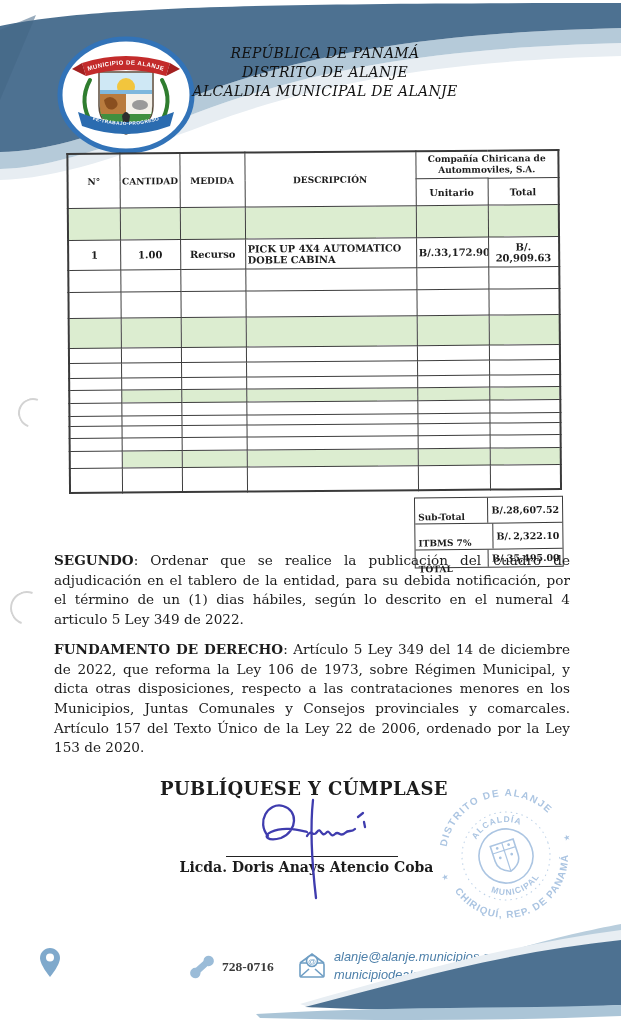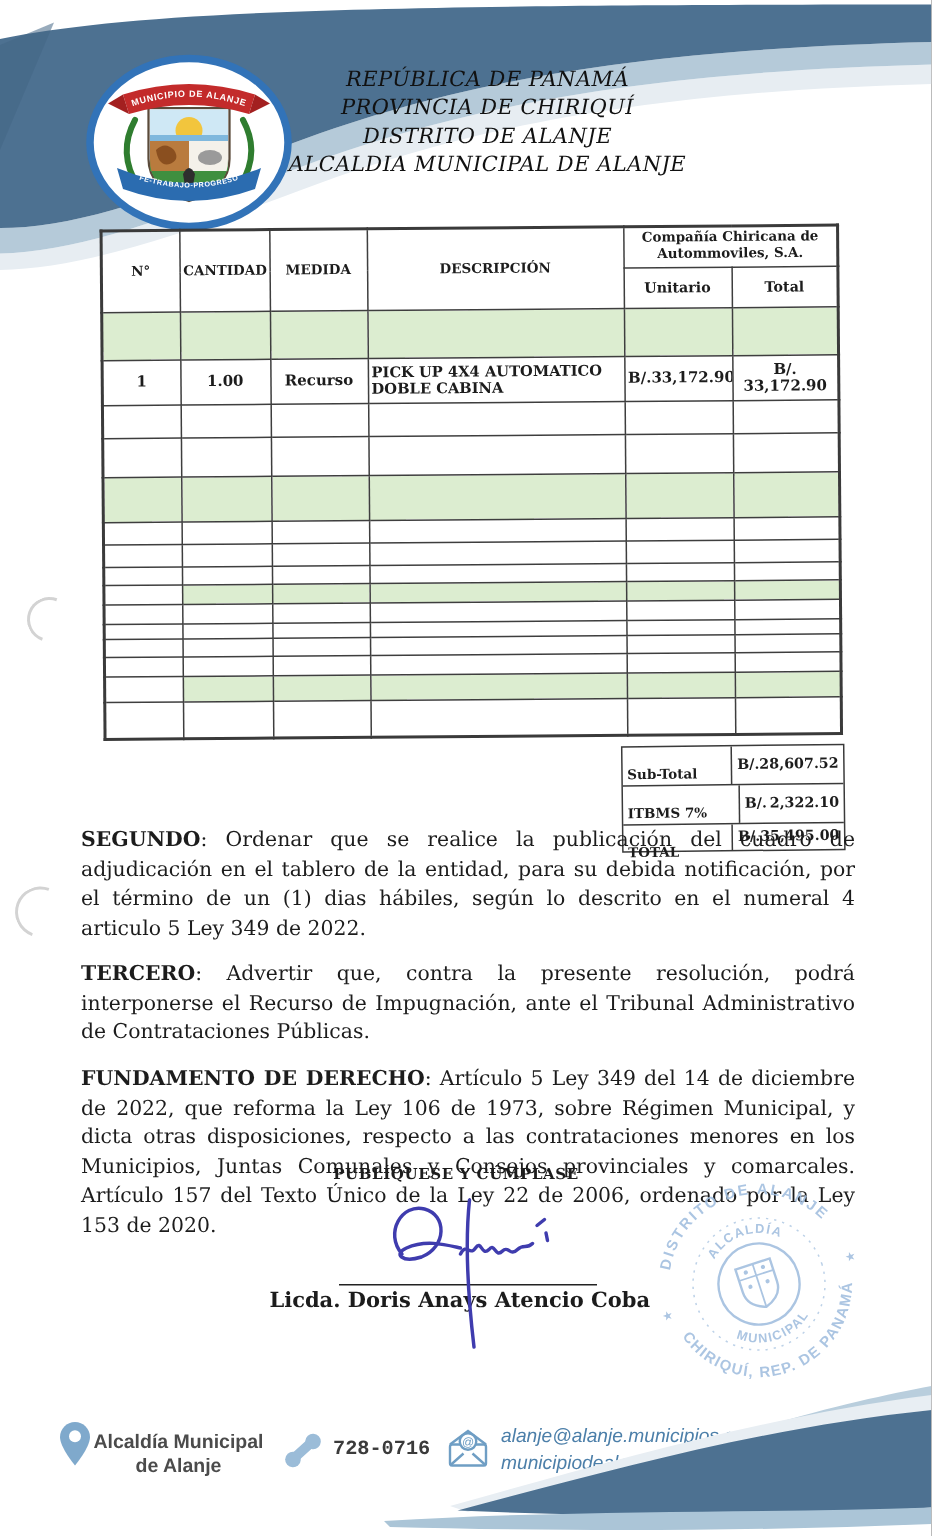--- a/index.html
+++ b/index.html
@@ -37,39 +37,39 @@
   .trow{display:flex;border-bottom:1px solid #3a3a3a;}
   .trow:last-child{border-bottom:none;}
   .tlabel{width:72px;border-right:1px solid #3a3a3a;font-size:9px;font-weight:bold;padding:14px 2px 1px 3px;}
   .tval{flex:1;display:flex;justify-content:space-between;align-items:center;
         font-size:9.5px;font-weight:bold;padding:0 3px;}
 
   
   .content{left:54px;top:551px;width:516px;font-size:13.6px;line-height:1.44;text-align:justify;}
   .content p{margin:0 0 11px 0;}
 
-  .order{left:54px;top:778px;width:500px;text-align:center;font-weight:bold;font-size:10px;letter-spacing:.4px;}
+  .order{left:54px;top:778px;width:500px;text-align:center;font-weight:bold;font-size:18px;letter-spacing:.4px;}
 
   
   .sig-line{left:226px;top:856px;width:172px;border-top:1.6px solid #222;}
   .sig-name{left:54px;top:859px;width:505px;text-align:center;font-weight:bold;font-size:14px;}
   .sig-title{left:54px;top:877px;width:505px;text-align:center;font-size:13.5px;}
   .sig-scribble{left:252px;top:786px;z-index:5;}
 
   
   .stamp{left:430px;top:780px;transform:rotate(-18deg);opacity:.9;}
   .stamp text{fill:#a3bfdf;font-family:"Liberation Sans",sans-serif;}
   .st-outer{font-size:10px;font-weight:bold;letter-spacing:1.5px;}
   .st-outer-b{font-size:10px;font-weight:bold;letter-spacing:1px;}
   .st-inner{font-size:8.5px;font-weight:bold;letter-spacing:1px;}
 
   
   .f-org{left:58px;top:953px;width:122px;text-align:center;font-family:"Liberation Sans",sans-serif;
          font-weight:bold;font-size:13px;line-height:16px;color:#4b4b4b;}
-  .f-phone{left:222px;top:959px;font-family:Liberation Mono, monospace;font-weight:bold;font-size:13.5px;color:#3b3b3b;}
+  .f-phone{left:222px;top:959px;font-family:Liberation Serif, serif;font-weight:bold;font-size:13.5px;color:#3b3b3b;}
   .f-mails{left:334px;top:948px;font-family:"Liberation Sans",sans-serif;font-style:italic;
            font-size:12.8px;line-height:18px;color:#4c7fa9;}
 </style>
 </head>
 <body>
 
 <div class="page">
 
   <svg class="abs" style="left:0;top:0;" width="621" height="190" viewBox="0 0 621 190">
     <path d="M0,169 C52,168 112,146 196,113 C310,70 430,48 621,43 L621,56 C440,61 322,82 208,124 C122,156 56,179 0,180 Z" fill="#e7edf2"></path>
@@ -108,21 +108,20 @@
       <textPath href="#lr-top" startOffset="50%" text-anchor="middle">MUNICIPIO DE ALANJE</textPath>
     </text>
     <path d="M22,76 Q70,96 118,76 L114,90 Q70,106 26,90 Z" fill="#2b6cb0"></path>
     <text font-size="4.8" font-weight="bold" fill="#ffffff" letter-spacing=".4" font-family="Liberation Sans, sans-serif">
       <textPath href="#lr-bot" startOffset="50%" text-anchor="middle">FE-TRABAJO-PROGRESO</textPath>
     </text>
   </svg>
 
   <div class="abs header-text">
     <div>REPÚBLICA DE PANAMÁ</div>
-    <div>PROVINCIA DE CHIRIQUÍ</div>
     <div>DISTRITO DE ALANJE</div>
     <div>ALCALDIA MUNICIPAL DE ALANJE</div>
   </div>
 
   <div class="abs punch p1"></div>
   <div class="abs punch p2"></div>
 
   <div class="abs table-wrap">
     <table class="qt">
       <colgroup>
@@ -154,21 +153,21 @@
             <td class="g"></td>
             <td class="g"></td>
             <td class="g"></td>
           </tr>
         <tr style="height:30px">
           <td class="c">1</td>
           <td class="c">1.00</td>
           <td class="c">Recurso</td>
           <td class="desc">PICK UP 4X4 AUTOMATICO DOBLE CABINA</td>
           <td class="c">B/.33,172.90</td>
-          <td class="c">B/. 33,172.90</td>
+          <td class="c">B/. 20,909.63</td>
         </tr>
         <tr style="height:22px">
             <td></td>
             <td></td>
             <td></td>
             <td></td>
             <td></td>
             <td></td>
           </tr>
         <tr style="height:26px">
@@ -290,21 +289,20 @@
         <div class="tval">
             <span>B/.</span>
             <span>35,495.00</span>
           </div>
       </div>
     </div>
   </div>
 
   <div class="abs content">
     <p><b>SEGUNDO</b><span>: Ordenar que se realice la publicación del cuadro de adjudicación en el tablero de la entidad, para su debida notificación, por el término de un (1) dias hábiles, según lo descrito en el numeral 4 articulo 5 Ley 349 de 2022.</span></p>
-    <p><b>TERCERO</b><span>: Advertir que, contra la presente resolución, podrá interponerse el Recurso de Impugnación, ante el Tribunal Administrativo de Contrataciones Públicas.</span></p>
     <p><b>FUNDAMENTO DE DERECHO</b><span>: Artículo 5 Ley 349 del 14 de diciembre de 2022, que reforma la Ley 106 de 1973, sobre Régimen Municipal, y dicta otras disposiciones, respecto a las contrataciones menores en los Municipios, Juntas Comunales y Consejos provinciales y comarcales. Artículo 157 del Texto Único de la Ley 22 de 2006, ordenado por la Ley 153 de 2020.</span></p>
   </div>
 
   <div class="abs order">PUBLÍQUESE Y CÚMPLASE</div>
 
   <svg class="abs sig-scribble" width="140" height="118" viewBox="0 0 140 118">
     <g fill="none" stroke="#3f3cae" stroke-width="2.3" stroke-linecap="round">
       <path d="M16,50 C4,36 16,16 31,20 C46,24 46,45 29,52 C16,56 10,50 19,46 C32,40 46,44 55,46"></path>
       <path d="M55,50 C59,42 61,52 65,46 C69,40 69,52 74,47 C78,42 78,53 83,48 C87,44 88,52 93,47 C97,43 99,47 103,43"></path>
       <path d="M61,14 C58,42 60,78 64,112"></path>
@@ -337,24 +335,20 @@
     <text class="st-inner"><textPath href="#stp-in-top" startOffset="50%" text-anchor="middle">ALCALDÍA</textPath></text>
     <text class="st-inner"><textPath href="#stp-in-bot" startOffset="50%" text-anchor="middle">MUNICIPAL</textPath></text>
     <text x="8" y="80" font-size="8" fill="#a3bfdf">★</text>
     <text x="136" y="80" font-size="8" fill="#a3bfdf">★</text>
   </svg>
 
   <svg class="abs" style="left:40px;top:948px;" width="20" height="30" viewBox="0 0 20 30">
     <path d="M10,0 C4.5,0 0,4.5 0,10 C0,17 10,29 10,29 C10,29 20,17 20,10 C20,4.5 15.5,0 10,0 Z" fill="#7fa9cc"></path>
     <circle cx="10" cy="9.5" r="4" fill="#ffffff"></circle>
   </svg>
-  <div class="abs f-org">
-    <div>Alcaldía Municipal</div>
-    <div>de Alanje</div>
-  </div>
 
   <svg class="abs" style="left:186px;top:952px;" width="32" height="30" viewBox="0 0 32 30">
     <g transform="rotate(-42 16 15)" fill="#9bbcd8">
       <rect x="5" y="11.5" width="22" height="6.5" rx="3.2"></rect>
       <circle cx="7" cy="15" r="5.2"></circle>
       <circle cx="25" cy="15" r="5.2"></circle>
     </g>
   </svg>
   <div class="abs f-phone">728-0716</div>
 

